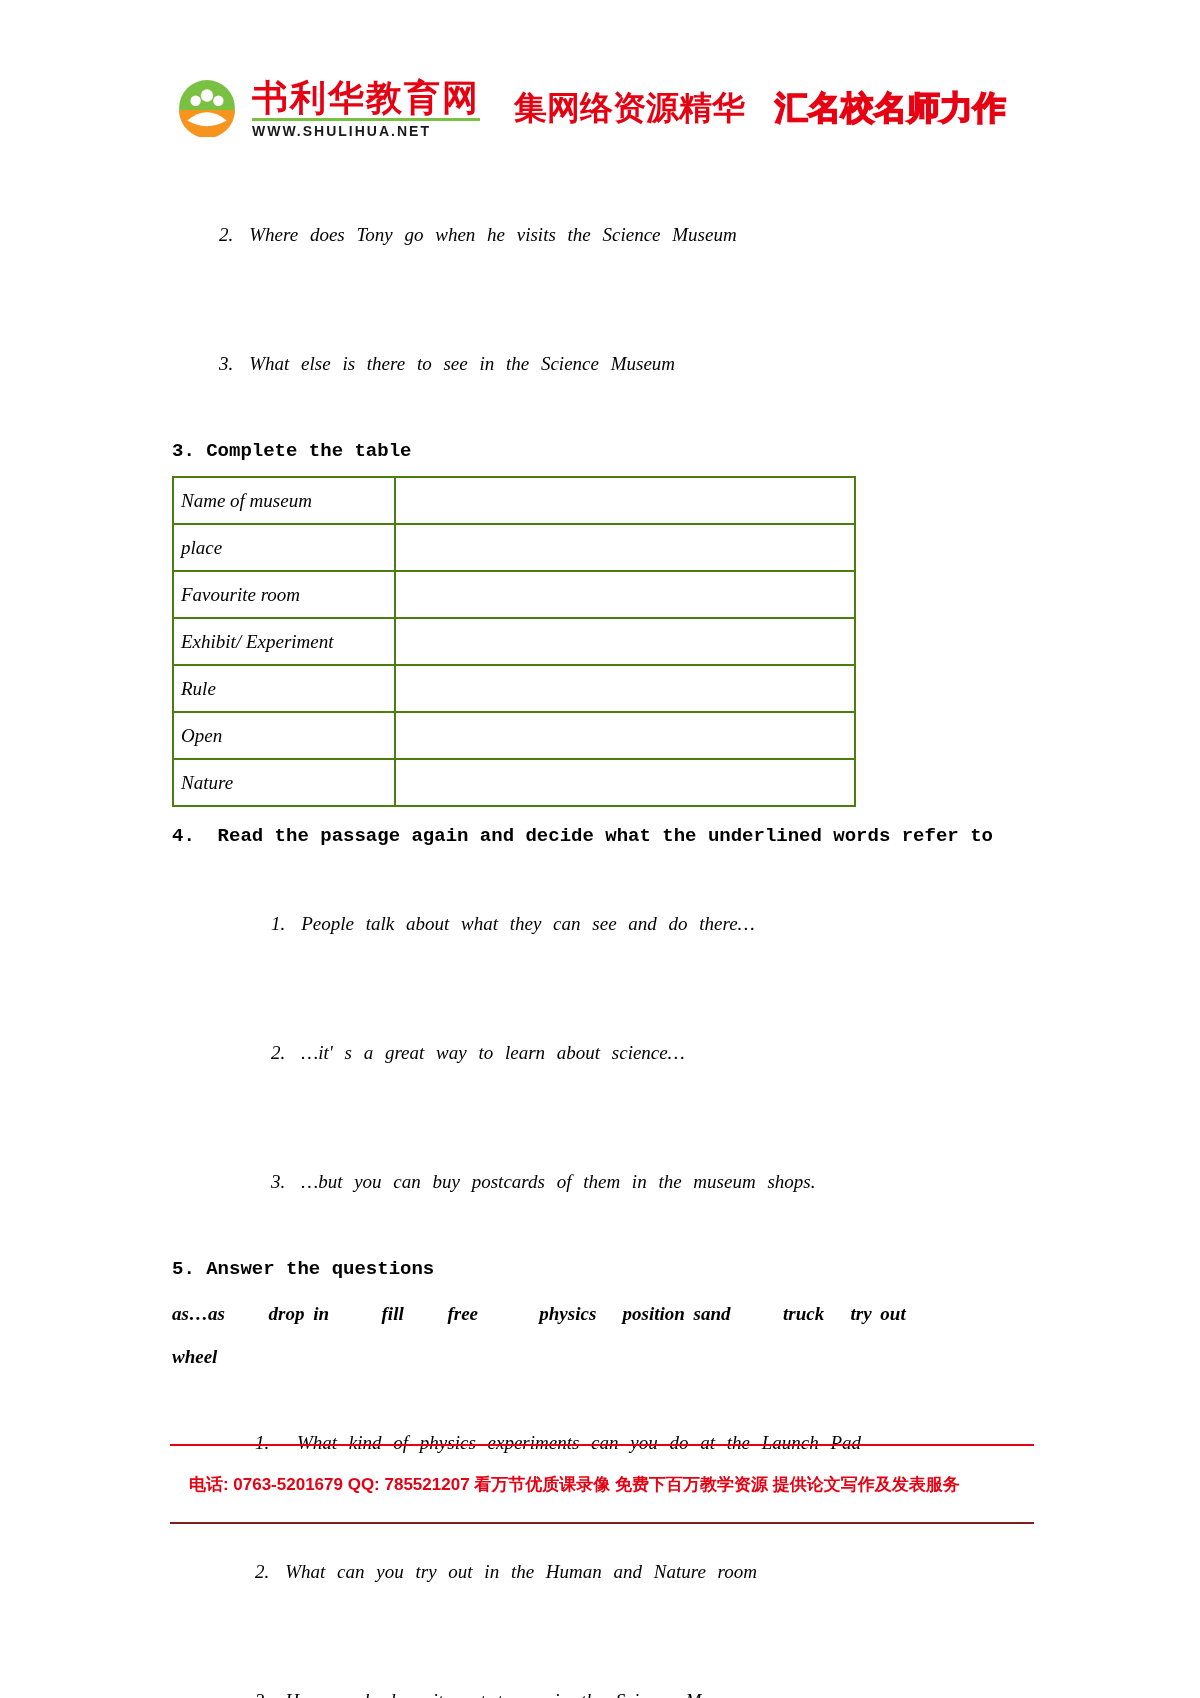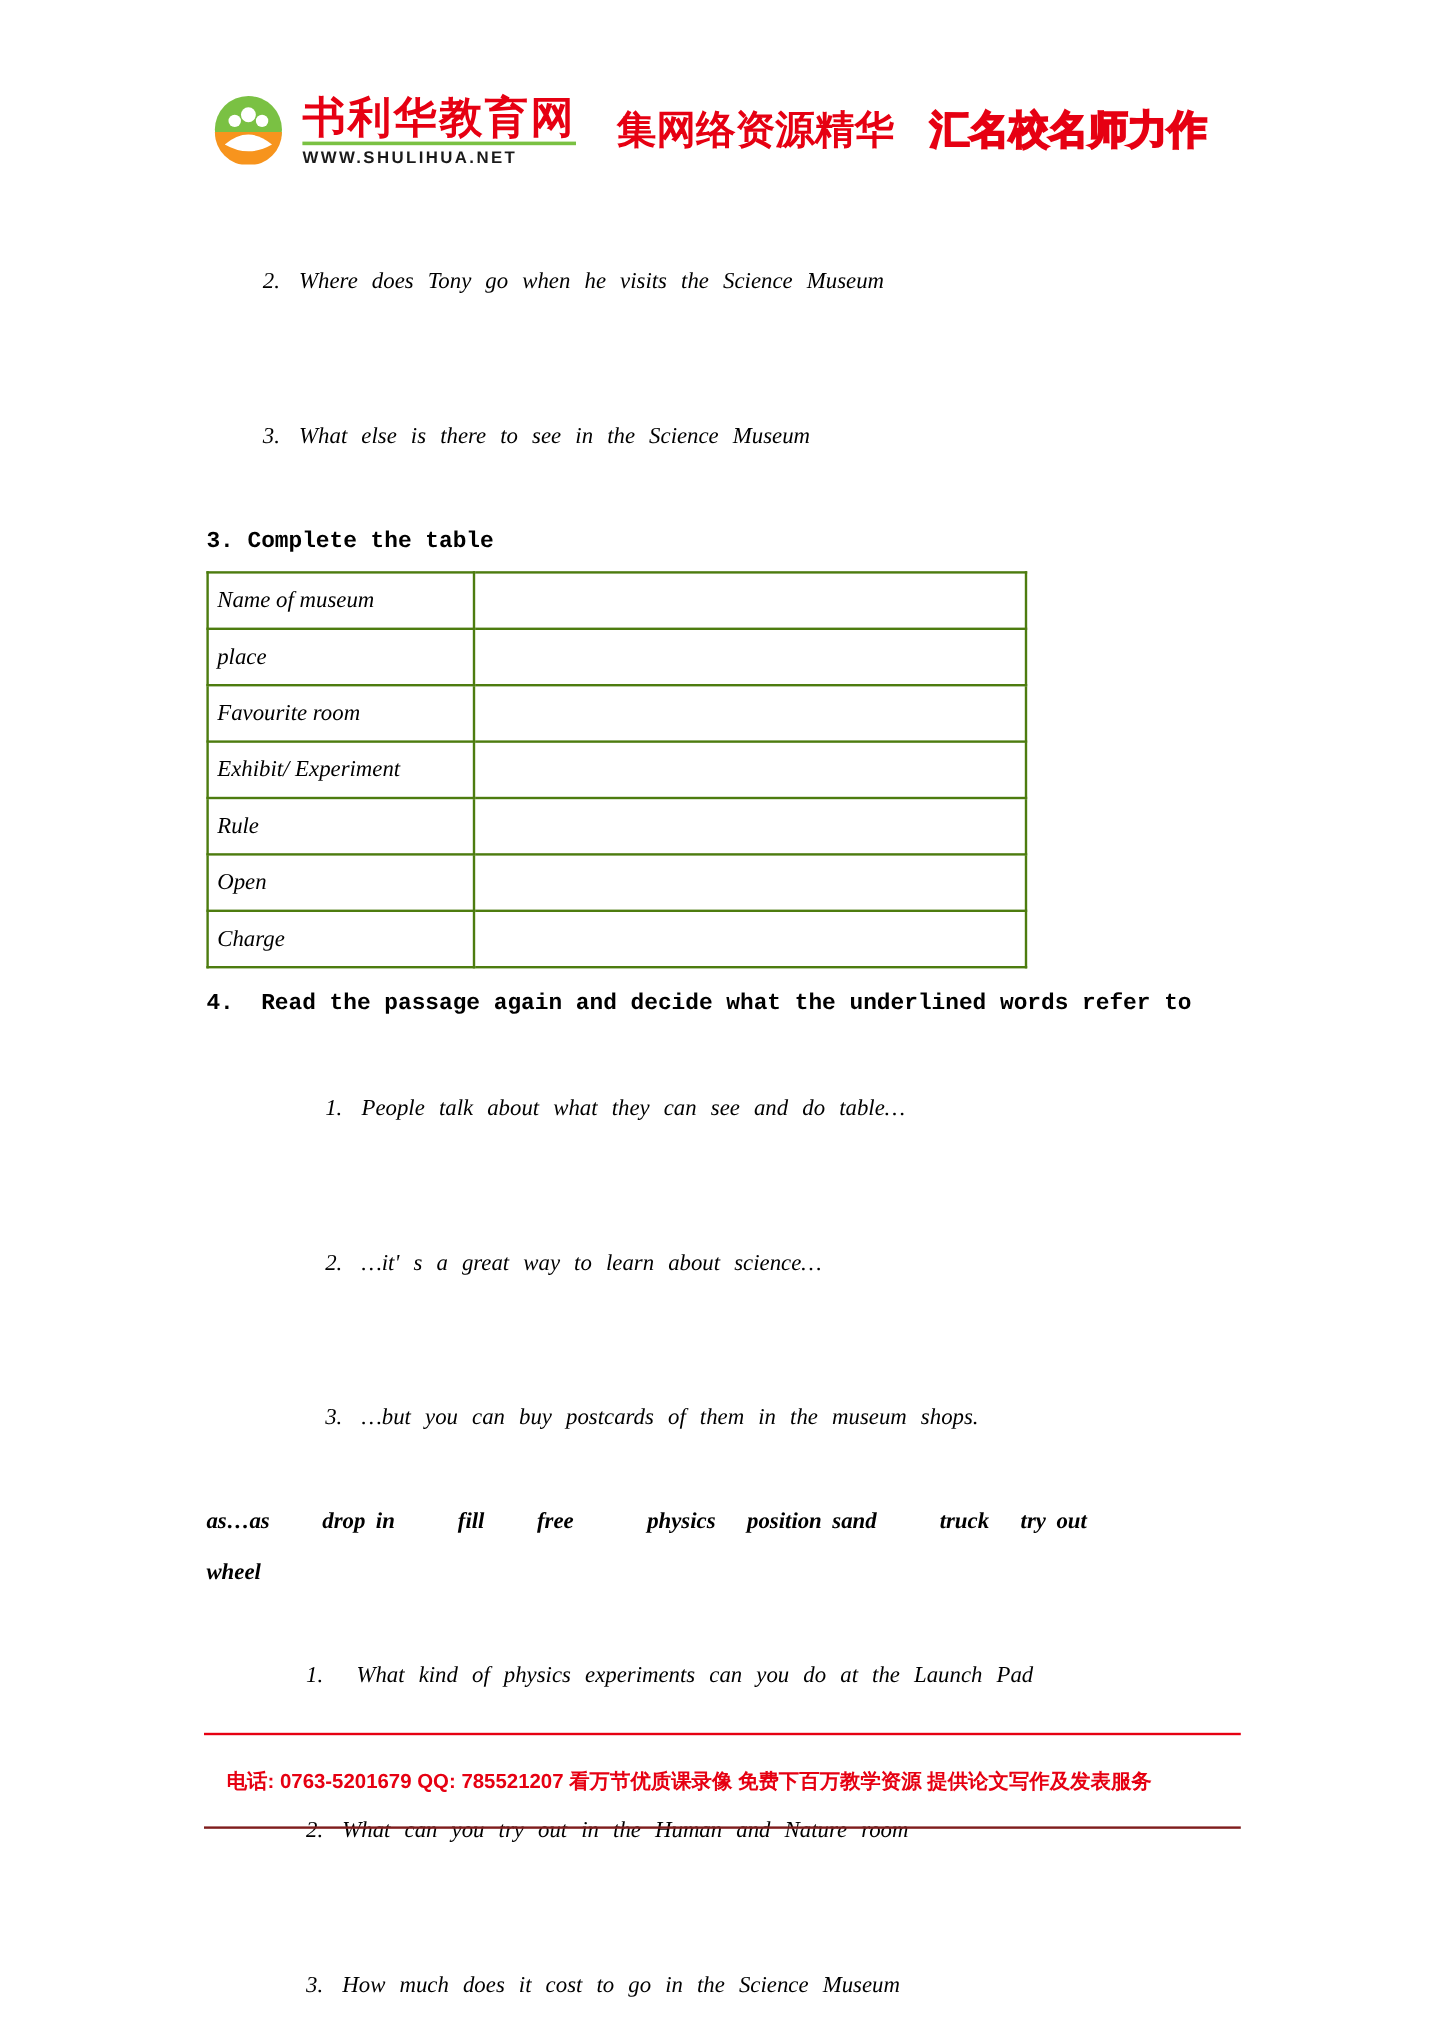--- a/index.html
+++ b/index.html
@@ -106,38 +106,39 @@
       </tr>
       <tr>
         <td class="label-cell">Rule</td>
         <td class="value-cell"></td>
       </tr>
       <tr>
         <td class="label-cell">Open</td>
         <td class="value-cell"></td>
       </tr>
       <tr>
-        <td class="label-cell">Charge</td>
+        <td class="label-cell">Nature</td>
         <td class="value-cell"></td>
       </tr>
     </tbody>
   </table>
 
   <div class="section-title">4.  Read the passage again and decide what the underlined words refer to</div>
 
   <div class="q-line sub-item">
-    <span class="q-num">1.</span><span>People talk about what they can see and do table…</span>
+    <span class="q-num">1.</span><span>People talk about what they can see and do there…</span>
   </div>
   <div class="q-line sub-item">
     <span class="q-num">2.</span><span>…it' s a great way to learn about science…</span>
   </div>
   <div class="q-line sub-item">
     <span class="q-num">3.</span><span>…but you can buy postcards of them in the museum shops.</span>
   </div>
 
+  <div class="section-title">5. Answer the questions</div>
 
   <div class="word-bank">as…as     drop in      fill     free       physics   position sand      truck   try out</div>
   <div class="word-bank">wheel</div>
 
   <div class="q-line sub-item5">
     <span class="q-num">1.</span><span> What kind of physics experiments can you do at the Launch Pad</span>
   </div>
   <div class="q-line sub-item5">
     <span class="q-num">2.</span><span>What can you try out in the Human and Nature room</span>
   </div>

